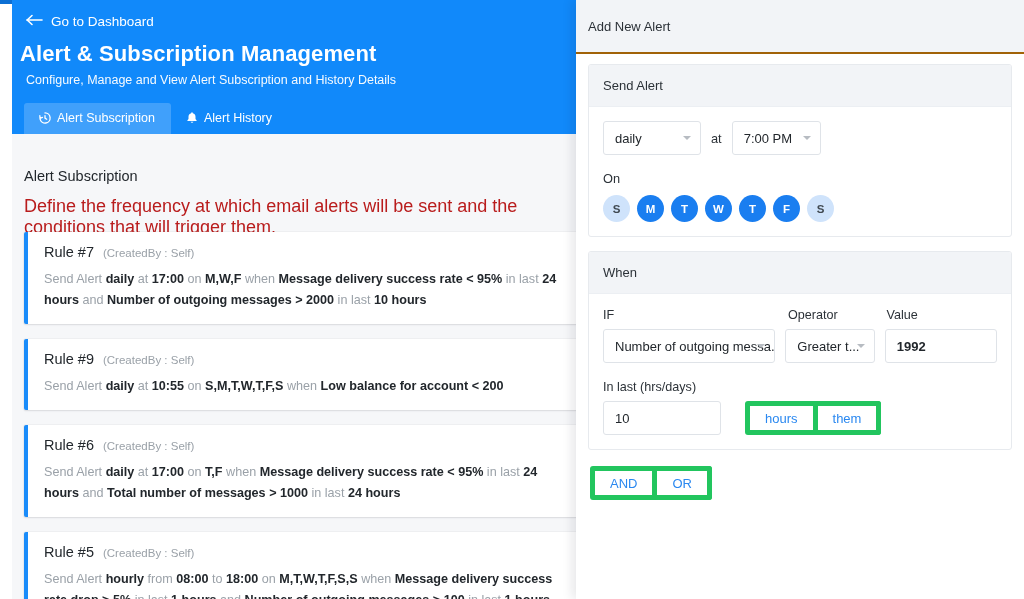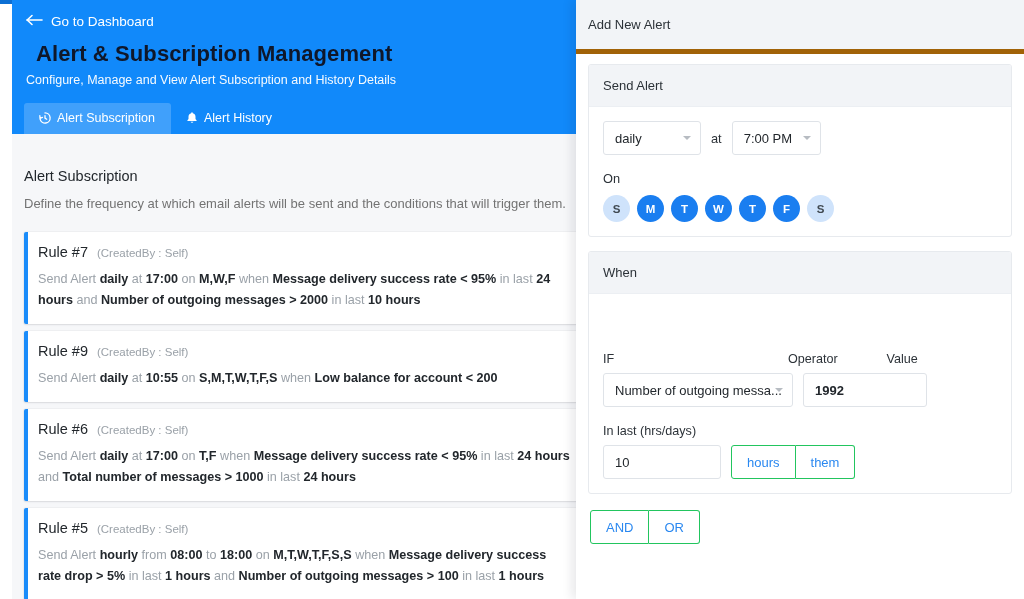--- a/index.html
+++ b/index.html
@@ -27,52 +27,52 @@
     background: #1189fa;
     padding: 10px 0 0 0;
   }
   .back-link {
     display: flex; align-items: center; gap: 8px;
     color: #ffffff; font-size: 13.5px; padding: 4px 0 0 14px;
     cursor: pointer; width: max-content;
   }
   .back-arrow { display: block; }
   .hero-title {
-    color: #0f172a; font-size: 22px; font-weight: bold;
-    padding: 12px 0 0 24px; letter-spacing: .1px;
+    color: #ffffff; font-size: 22px; font-weight: bold;
+    padding: 12px 0 0 8px; letter-spacing: .1px;
   }
   .hero-sub {
     color: #ffffff; font-size: 12.5px; padding: 6px 0 0 14px; opacity: .96;
   }
   .tabs {
     position: absolute; bottom: 0; left: 12px;
     display: flex; align-items: flex-end; gap: 0;
   }
   .tab {
     display: flex; align-items: center; gap: 5px;
     padding: 8px 16px 9px 14px; font-size: 12.5px; color: #ffffff;
     cursor: pointer; border-radius: 3px 3px 0 0;
   }
   .tab.active { background: rgba(255,255,255,.20); }
   .tab svg { display: block; }
 
   .section-head {
     position: absolute; top: 168px; left: 12px; width: 560px;
   }
   .section-title { font-size: 14.5px; color: #22272c; }
-  .section-desc { font-size: 13px; color: #737373; padding-top: 12px; }
+  .section-desc { font-size: 18px; color: #b91c1c; padding-top: 12px; }
 
   .rules { position: absolute; top: 232px; left: 12px; width: 564px; }
   .rule-card {
     background: #ffffff;
     border-left: 4px solid #1a8cfa;
     border-radius: 2px;
     box-shadow: 0 1px 2px rgba(16,24,40,.10), 0 0 0 1px rgba(16,24,40,.03);
-    padding: 12px 14px 13px 10px;
-    margin-bottom: 7px;
+    padding: 12px 14px 13px 16px;
+    margin-bottom: 15px;
     width: 560px;
     overflow: hidden;
   }
   .rule-head { display: flex; align-items: baseline; gap: 9px; }
   .rule-name { font-size: 14.5px; color: #22272c; }
   .rule-creator { font-size: 11.5px; color: #9aa1a8; }
   .rule-text {
     font-size: 12.6px; color: #9aa1a8; line-height: 21px; padding-top: 9px;
     white-space: normal;
   }
@@ -81,21 +81,21 @@
   
   .right-panel {
     position: absolute; top: 0; left: 576px; width: 448px; height: 599px;
     background: #ffffff;
     box-shadow: -4px 0 10px rgba(16,24,40,.10);
     overflow: hidden;
   }
   .panel-header {
     height: 54px; background: #f2f4f7;
     display: flex; align-items: center; padding-left: 12px;
-    border-bottom: 5px solid #a16207;
+    border-bottom: 2px solid #a16207;
   }
   .panel-header-title { font-size: 13px; color: #2c3238; }
 
   .panel-body { padding: 10px 12px 0 12px; }
 
   .group-card {
     border: 1px solid #e7eaee; border-radius: 3px;
     background: #ffffff; margin-bottom: 14px; overflow: hidden;
   }
   .group-header {
@@ -126,42 +126,42 @@
   .on-label { font-size: 12.8px; color: #2c3238; padding: 16px 0 9px 0; }
   .days { display: flex; gap: 7px; }
   .day {
     width: 27px; height: 27px; border-radius: 50%;
     display: flex; align-items: center; justify-content: center;
     font-size: 11.5px; font-weight: bold; cursor: pointer; user-select: none;
   }
   .day.on { background: #1a7ef0; color: #ffffff; }
   .day.off { background: #cfe3fb; color: #414a52; }
 
-  .field-labels { display: flex; gap: 10px; padding-bottom: 7px; margin-top: 44px; }
+  .field-labels { display: flex; gap: 10px; padding-bottom: 7px; }
   .flabel { font-size: 12.6px; color: #2c3238; }
   .lab-if { width: 190px; }
   .lab-op { width: 96px; }
   .lab-val { width: 120px; }
 
   .sel-if { width: 190px; }
   .sel-op { width: 96px; }
   .input {
     height: 34px; border: 1px solid #dfe3e8; border-radius: 3px;
     background: #fff; padding: 0 11px; font-size: 13px; color: #22272c;
     display: flex; align-items: center; font-weight: bold;
   }
   .inp-val { width: 124px; }
 
   .inlast-label { font-size: 12.6px; color: #2c3238; padding: 17px 0 7px 0; }
-  .inlast-row { display: flex; align-items: center; gap: 10px; }
+  .inlast-row { display: flex; align-items: center; gap: 24px; }
   .inp-num { width: 118px; font-weight: normal; }
 
   .btn-group { display: flex; }
   .btn-seg {
-    height: 34px; padding: 0 15px; border: 1px solid #22c55e;
+    height: 34px; padding: 0 15px; border: 5px solid #22c55e;
     background: #ffffff; color: #2a88f0; font-size: 13px;
     display: flex; align-items: center; justify-content: center;
     cursor: pointer;
   }
   .btn-seg + .btn-seg { border-left: none; }
   .btn-group .btn-seg:first-child { border-radius: 3px 0 0 3px; }
   .btn-group .btn-seg:last-child { border-radius: 0 3px 3px 0; }
 
   .logic-row { padding: 2px 0 0 2px; }
 </style>
@@ -293,20 +293,24 @@
             <div class="flabel lab-if">IF</div>
             <div class="flabel lab-op">Operator</div>
             <div class="flabel lab-val">Value</div>
           </div>
 
           <div class="row">
             <div class="select sel-if">
               <span>Number of outgoing messa...</span>
               <span class="caret"></span>
             </div>
+            <div class="select sel-op">
+              <span>Greater t...</span>
+              <span class="caret"></span>
+            </div>
             <div class="input inp-val">1992</div>
           </div>
 
           <div class="inlast-label">In last (hrs/days)</div>
           <div class="inlast-row">
             <div class="input inp-num">10</div>
             <div class="btn-group">
               <div class="btn-seg">hours</div>
               <div class="btn-seg">them</div>
             </div>

